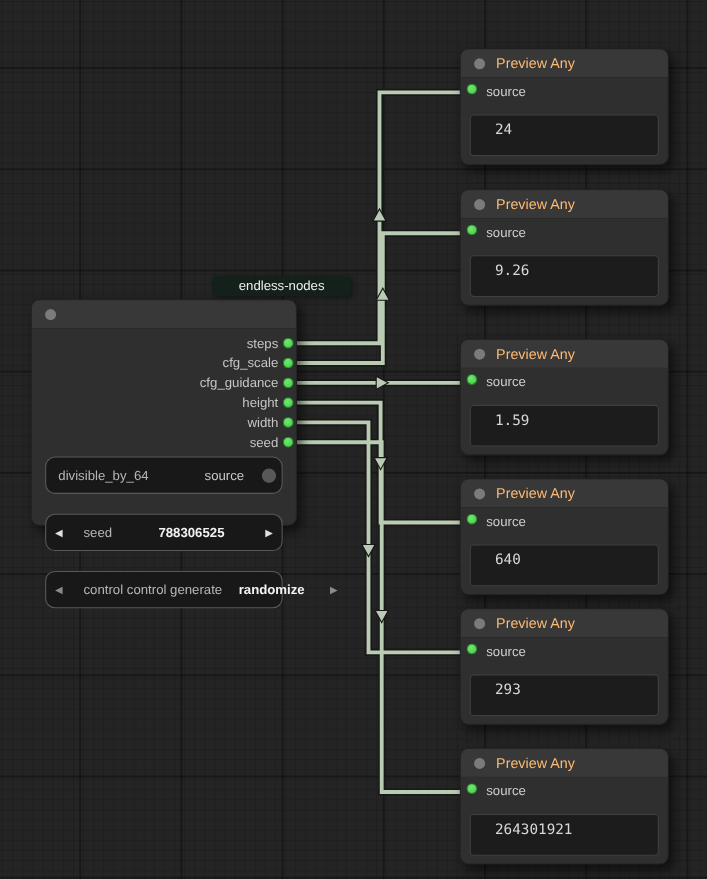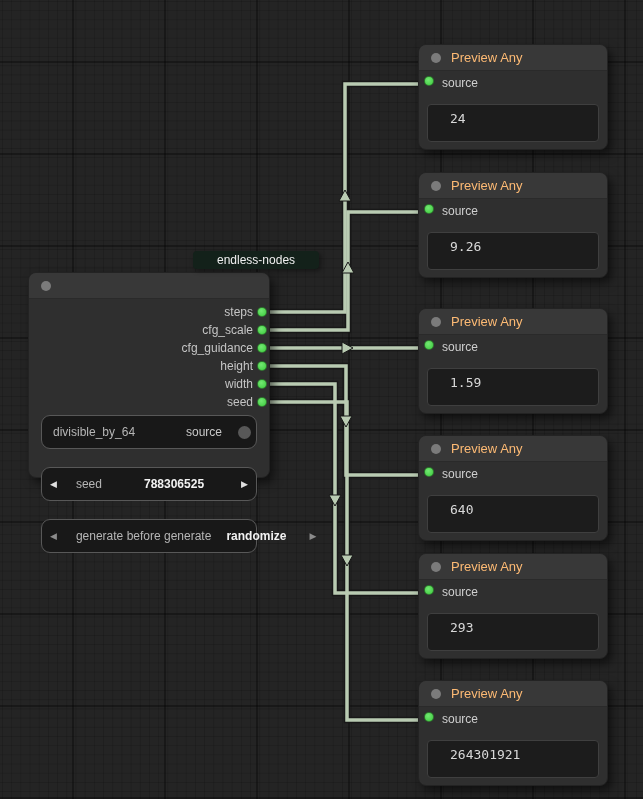--- a/index.html
+++ b/index.html
@@ -186,21 +186,21 @@
       <div class="widget">
         <span class="stepper-arrow">◀</span>
         <span class="wlabel">seed</span>
         <span class="spacer"></span>
         <span class="wval strong">788306525</span>
         <span class="spacer" style="max-width:14px"></span>
         <span class="stepper-arrow">▶</span>
       </div>
       <div class="widget">
         <span class="stepper-arrow dim">◀</span>
-        <span class="wlabel">generate before generate</span>
+        <span class="wlabel">control control generate</span>
         <span class="wval strong" style="margin-left:5px">randomize</span>
         <span class="spacer"></span>
         <span class="stepper-arrow dim">▶</span>
       </div>
     </div>
   </div>
 
   <div class="node preview" style="top:44px">
     <div class="titlebar">
       <span class="tdot"></span>

